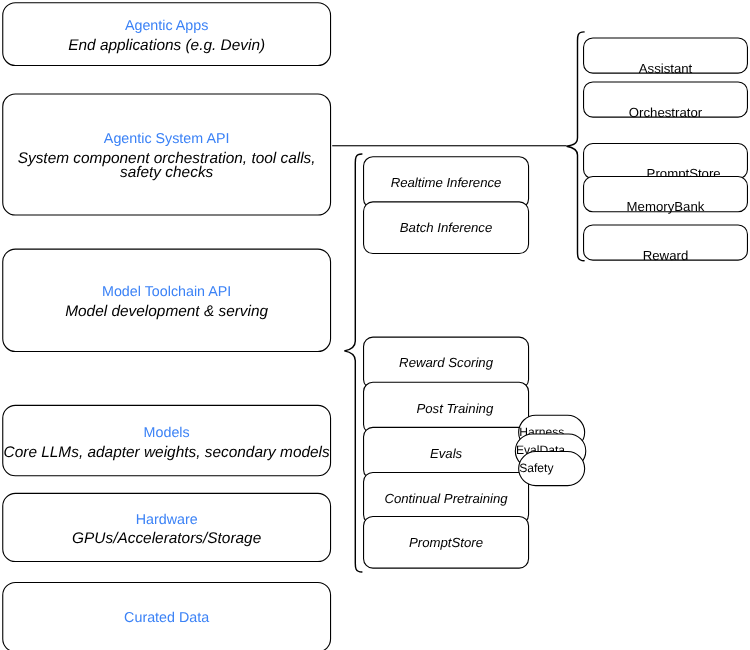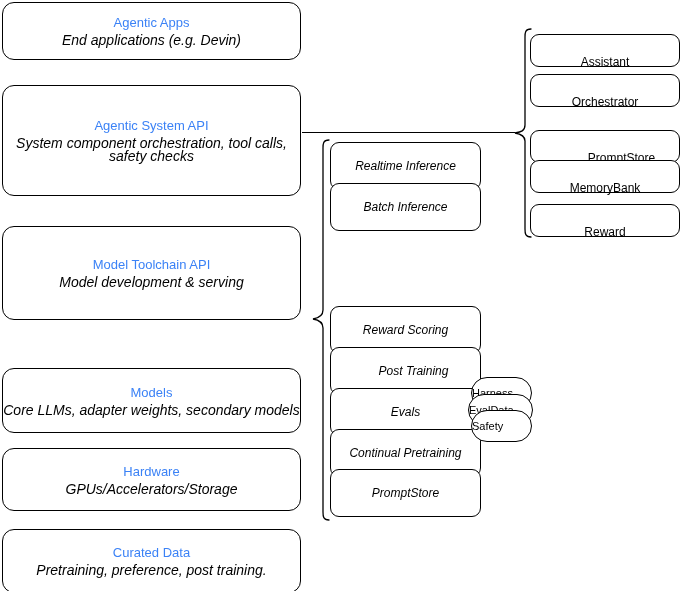--- a/index.html
+++ b/index.html
@@ -122,21 +122,20 @@
     <div class="stack-sub">Core LLMs, adapter weights, secondary models</div>
   </div>
 
   <div class="box stack-box" style="top:448px; height:63px;">
     <div class="stack-title">Hardware</div>
     <div class="stack-sub">GPUs/Accelerators/Storage</div>
   </div>
 
   <div class="box stack-box" style="top:529px; height:64px;">
     <div class="stack-title">Curated Data</div>
-    <div class="stack-sub">Pretraining, preference, post training.</div>
   </div>
 
   <div class="connector" style="left:302px; top:132px; width:213px; height:1px;"></div>
 
   <svg class="brace" style="left:305px; top:138px;" width="28" height="384" viewBox="0 0 28 384">
     <path d="M 24 2
              C 18 2, 18 6, 18 10
              L 18 172
              C 18 178, 14 180, 8 181
              C 14 182, 18 184, 18 190

